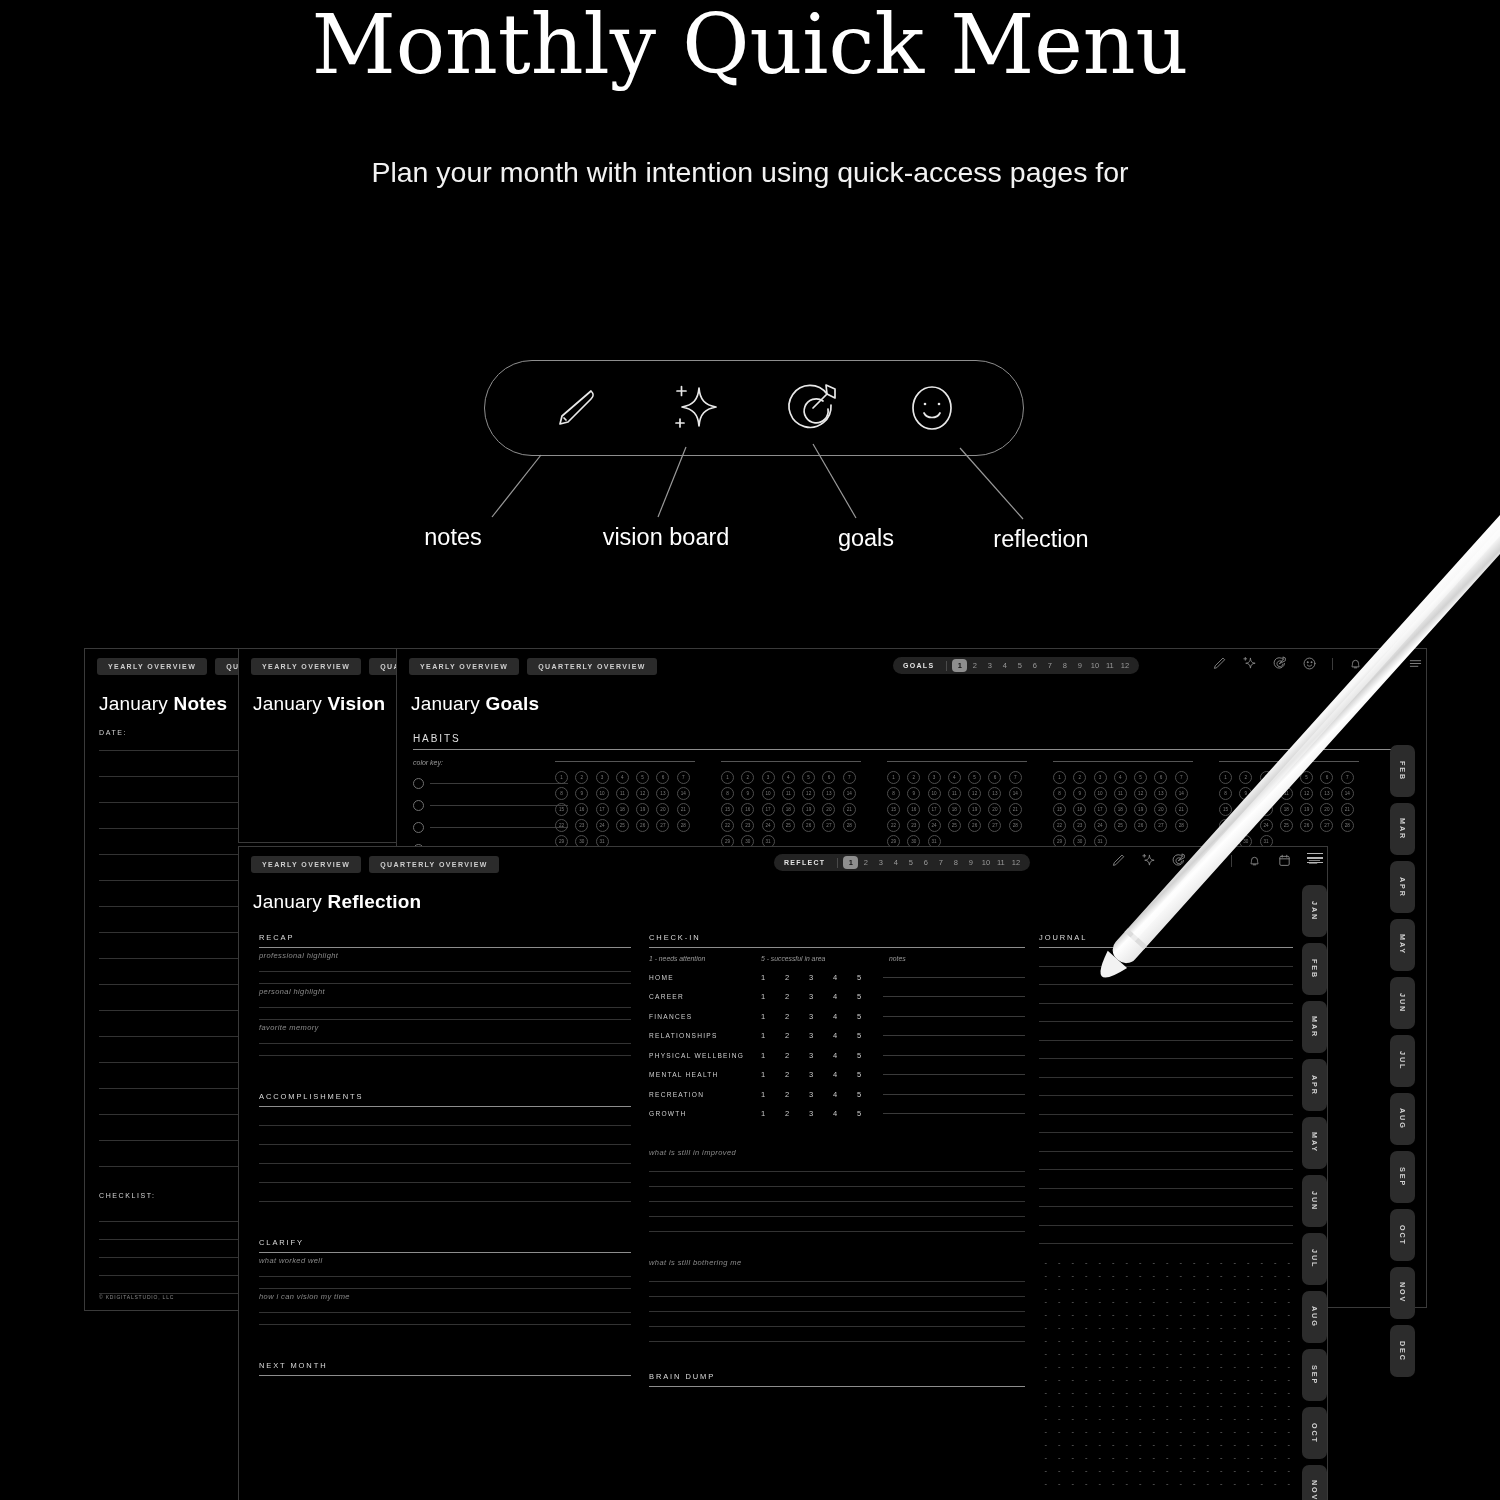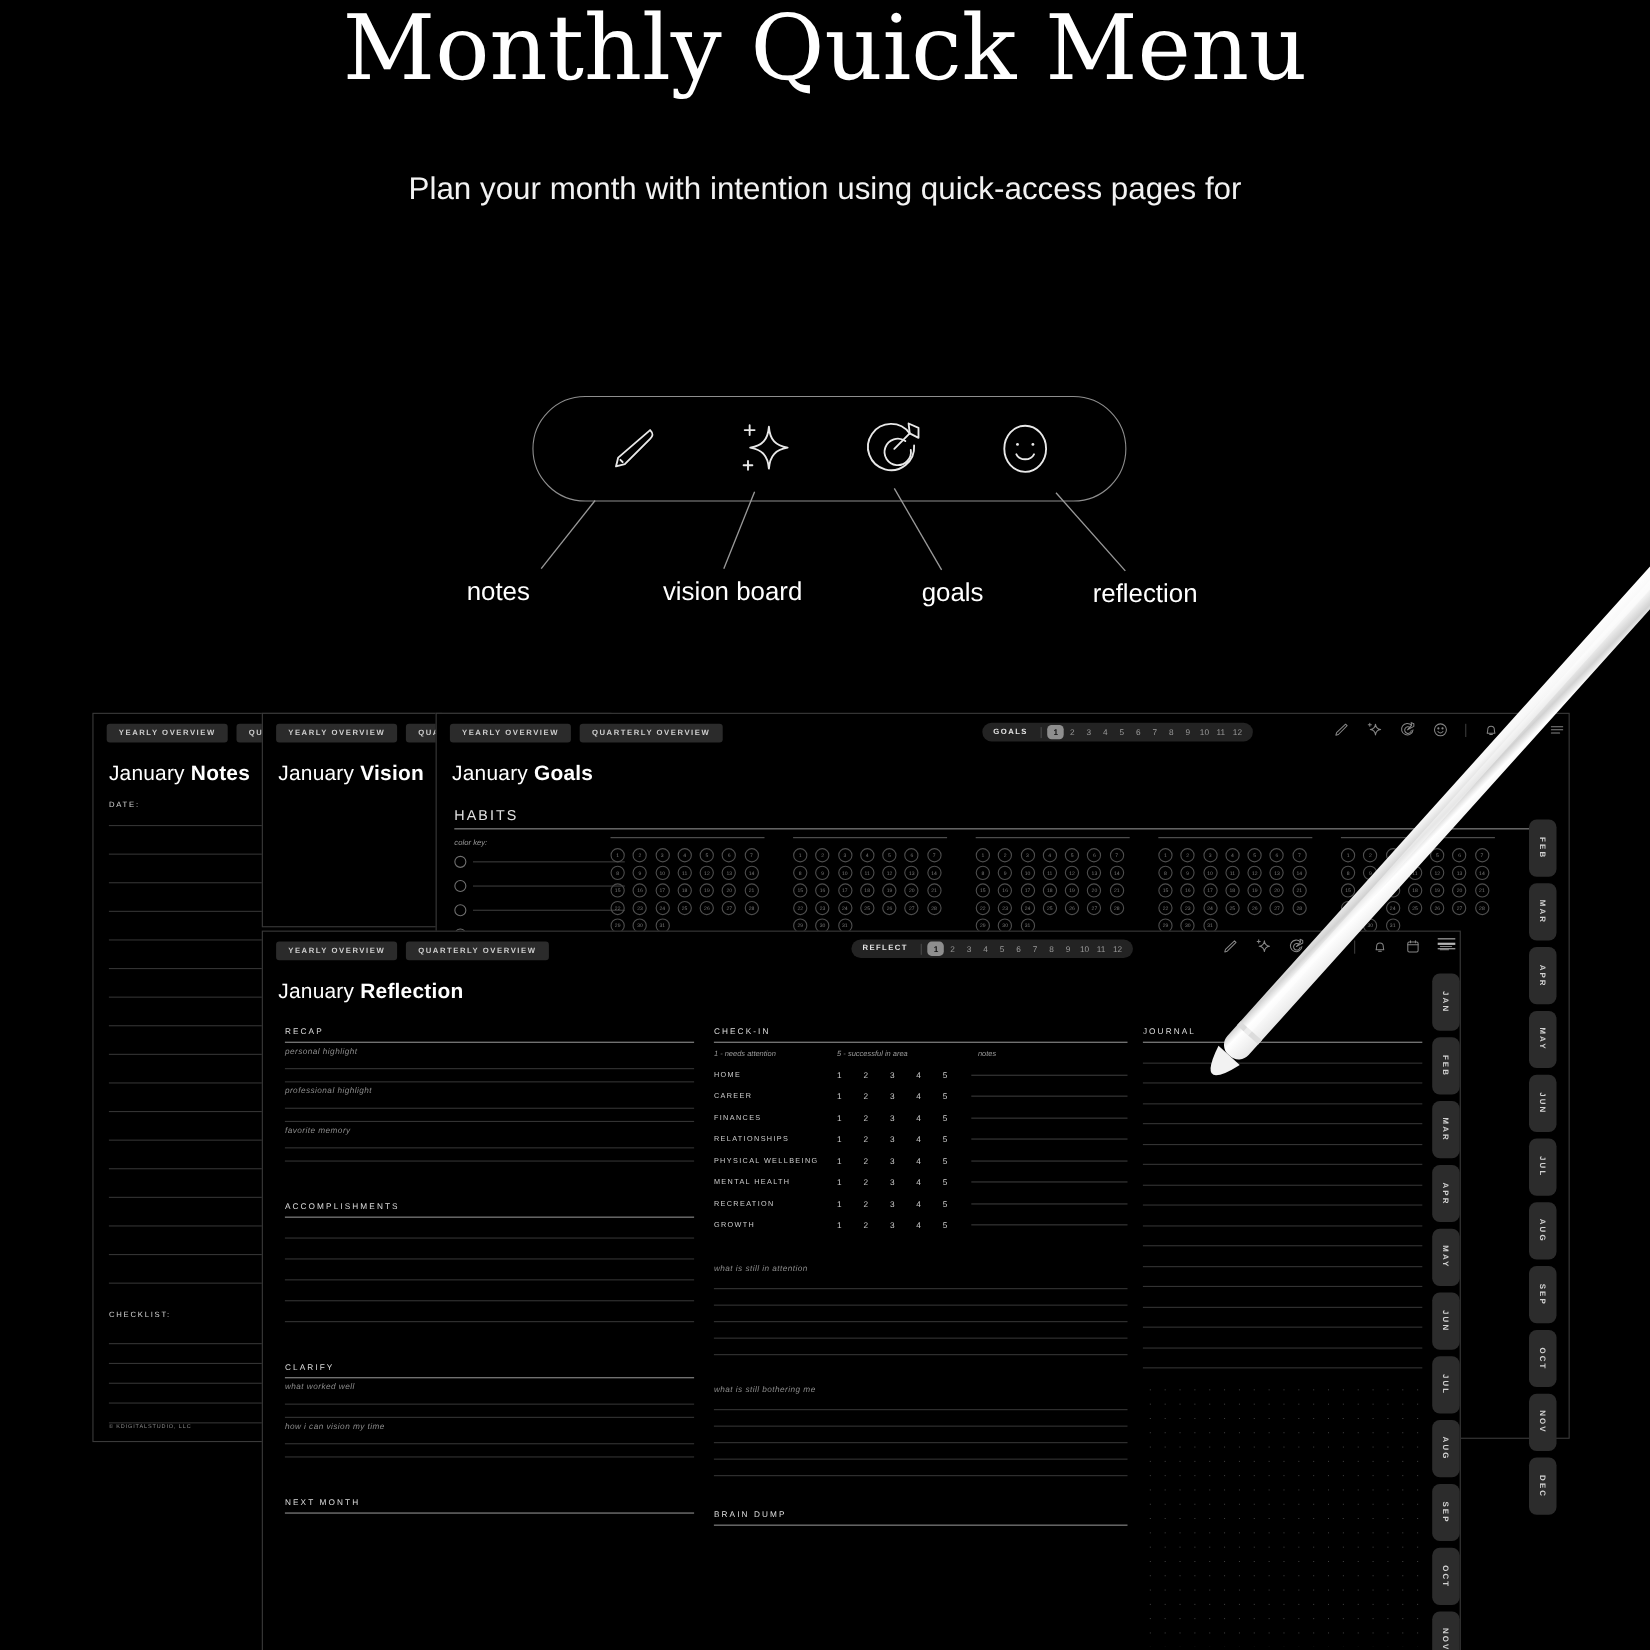--- a/index.html
+++ b/index.html
@@ -105,21 +105,21 @@
   .n-date { font-size: 7px; letter-spacing: 1.6px; color: #d4d4d4; padding: 14px 0 0 14px; }
   .n-lines { padding: 14px 14px 0 14px; }
   .n-lines .rule { margin-bottom: 25px; }
   .n-check { font-size: 7px; letter-spacing: 1.6px; color: #d4d4d4; padding: 0 0 0 14px; }
   .n-clines { padding: 22px 14px 0 14px; }
   .n-clines .rule { margin-bottom: 17px; }
   .copyright { position: absolute; left: 14px; bottom: 10px; font-size: 5px; letter-spacing: .8px; color: #8a8a8a; }
 
   
   .habits-wrap { position: absolute; left: 413px; top: 733px; width: 1000px; z-index: 6; }
-  .hb-title { font-size: 13px; letter-spacing: 1.9px; color: #e0e0e0; }
+  .hb-title { font-size: 10px; letter-spacing: 1.9px; color: #e0e0e0; }
   .hb-rule { height: 1px; background: #8d8d8d; margin-top: 5px; }
   .hb-key { font-size: 7px; font-style: italic; color: #9a9a9a; margin-top: 9px; }
   .key-rows { position: absolute; left: 0; top: 45px; width: 155px; }
   .key-row { display: flex; align-items: center; gap: 6px; margin-bottom: 11px; }
   .key-dot { width: 11px; height: 11px; border: 1px solid #6f6f6f; border-radius: 50%; flex: none; }
   .key-line { flex: 1; height: 1px; background: #3b3b3b; }
 
   .hb-blocks { position: absolute; left: 142px; top: 28px; display: flex; gap: 26px; }
   .hb-block { width: 140px; }
   .hb-block .bl-rule { height: 1px; background: #555; margin-bottom: 9px; }
@@ -606,26 +606,26 @@
           <path d="M2.5 5 h11 M2.5 8 h11 M2.5 11 h8"></path>
         </svg></span>
     </div>
 
   <div class="rf-col rf-c1">
     <div class="rf-block">
       <div class="sec-label">RECAP</div>
       <div class="hdr-rule"></div>
       <div id="recapFields">
           <div>
-            <div class="ph">personal highlight</div>
+            <div class="ph">professional highlight</div>
             <div class="rule" style="margin-top: 11px;"></div>
             <div class="rule" style="margin-top: 11px;"></div>
           </div>
           <div>
-            <div class="ph">professional highlight</div>
+            <div class="ph">personal highlight</div>
             <div class="rule" style="margin-top: 11px;"></div>
             <div class="rule" style="margin-top: 11px;"></div>
           </div>
           <div>
             <div class="ph">favorite memory</div>
             <div class="rule" style="margin-top: 11px;"></div>
             <div class="rule" style="margin-top: 11px;"></div>
           </div>
         </div>
     </div>
@@ -755,21 +755,21 @@
             <span>2</span>
             <span>3</span>
             <span>4</span>
             <span>5</span>
           </div>
           <div class="ci-note"></div>
         </div>
       </div>
 
     <div style="margin-top:30px;">
-      <div class="ph">what is still in attention</div>
+      <div class="ph">what is still in improved</div>
       <div class="rf-lines tight" id="progLines">
           <div class="rule"></div>
           <div class="rule"></div>
           <div class="rule"></div>
           <div class="rule"></div>
           <div class="rule"></div>
         </div>
     </div>
     <div style="margin-top:26px;">
       <div class="ph">what is still bothering me</div>

